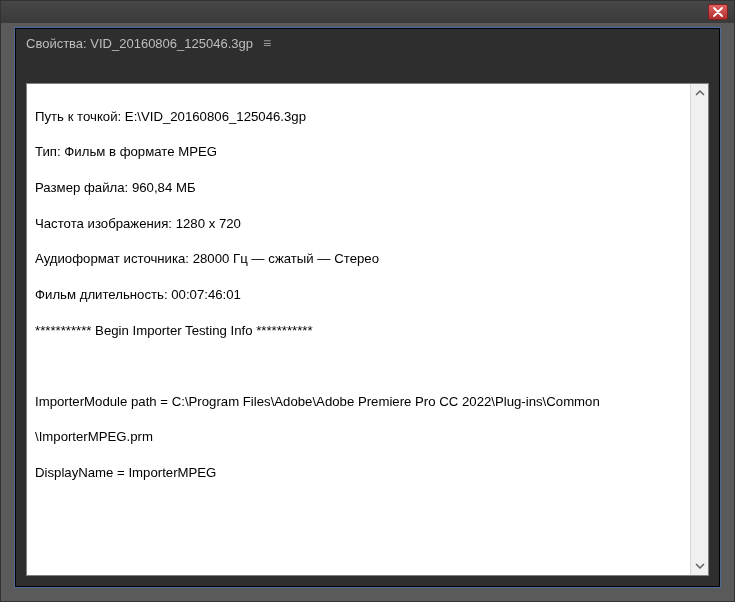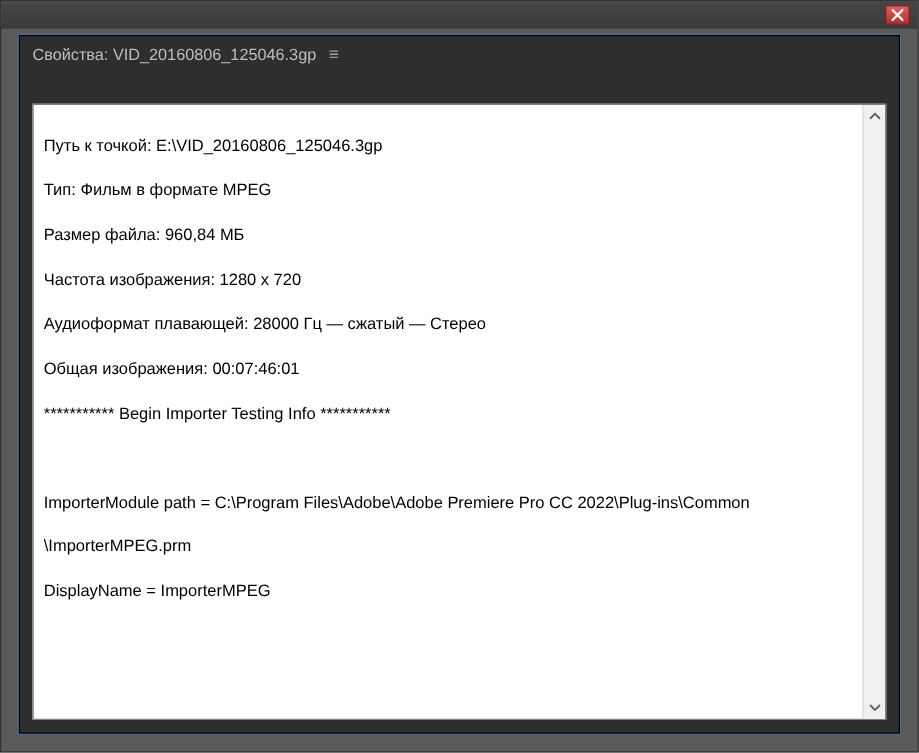--- a/index.html
+++ b/index.html
@@ -135,22 +135,22 @@
       <span><span>Свойства: </span><span>VID_20160806_125046.3gp</span></span>
       <span class="window-menu">≡</span>
     </div>
 
     <div class="content-area">
       <div class="scroll-wrap">
 <span class="line"><span>Путь к точкой: </span><span>E:\VID_20160806_125046.3gp</span></span>
 <span class="line"><span>Тип: </span><span>Фильм в формате MPEG</span></span>
 <span class="line"><span>Размер файла: </span><span>960,84 МБ</span></span>
 <span class="line"><span>Частота изображения: </span><span>1280 x 720</span></span>
-<span class="line"><span>Аудиоформат плавающей: </span><span>28000 Гц — сжатый — Стерео</span></span>
-<span class="line"><span>Общая изображения: </span><span>00:07:46:01</span></span>
+<span class="line"><span>Аудиоформат источника: </span><span>28000 Гц — сжатый — Стерео</span></span>
+<span class="line"><span>Фильм длительность: </span><span>00:07:46:01</span></span>
 <span class="line">*********** Begin Importer Testing Info ***********</span>
 <div class="blank"></div>
 <span class="line"><span>ImporterModule path = </span><span>C:\Program Files\Adobe\Adobe Premiere Pro CC 2022\Plug-ins\Common</span></span>
 <span class="line">\ImporterMPEG.prm</span>
 <span class="line">DisplayName = ImporterMPEG</span>
 
 
 
 
 

